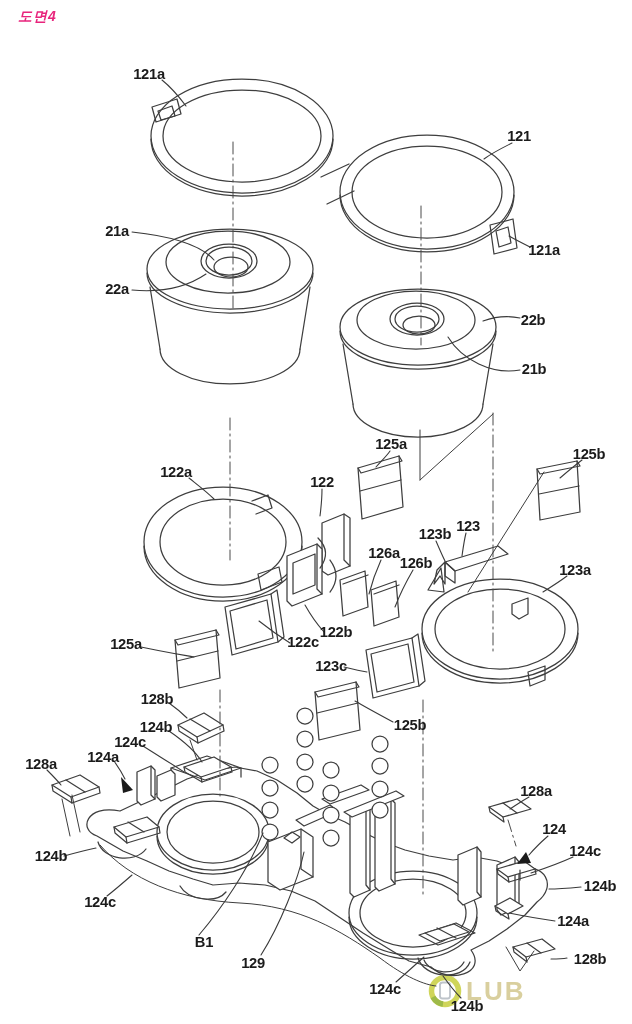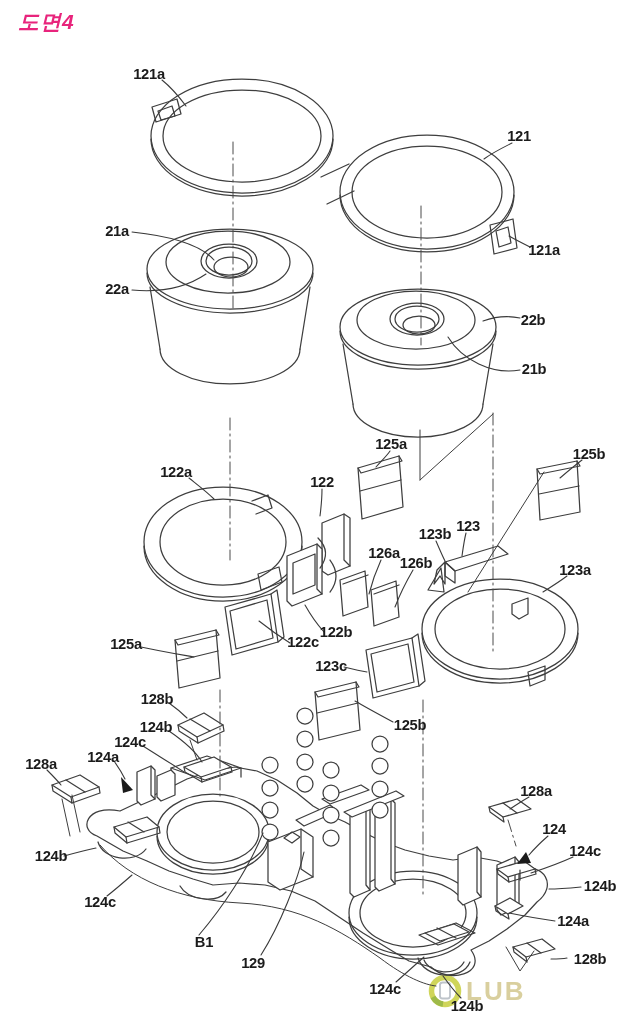--- a/index.html
+++ b/index.html
@@ -1,18 +1,18 @@
 <!DOCTYPE html>
 <html><head>
 <meta charset="utf-8">
 <style>
   html,body{margin:0;padding:0;background:#eee}
   .stage{position:relative;width:632px;height:1024px;background:#ffffff;overflow:hidden;
          font-family:"Liberation Sans",sans-serif}
-  .caption{position:absolute;left:18px;top:8px;font-size:21px;font-weight:700;font-style:italic;
+  .caption{position:absolute;left:18px;top:8px;font-size:14px;font-weight:700;font-style:italic;
            color:#e8247c;letter-spacing:1px}
   .ref-label{position:absolute;transform:translate(-50%,-50%) scaleX(.95);font-weight:700;
              font-size:15.5px;color:#1b1b1b;white-space:nowrap;letter-spacing:-.3px}
   .watermark{position:absolute;left:426px;top:972px;display:flex;align-items:center;gap:2px;opacity:.92}
   .wm-left{font-size:26px;font-weight:700;letter-spacing:4px;color:#cbcbcb}
   .wm-right{font-size:26px;font-weight:700;letter-spacing:2px;color:#d6cc96}
   svg.draw{position:absolute;left:0;top:0}
   svg.draw path,svg.draw ellipse,svg.draw circle,svg.draw line{fill:none;stroke:#3e3e3e;
       stroke-width:1.25;stroke-linejoin:round;stroke-linecap:round}
   svg.draw .w{fill:#ffffff}

